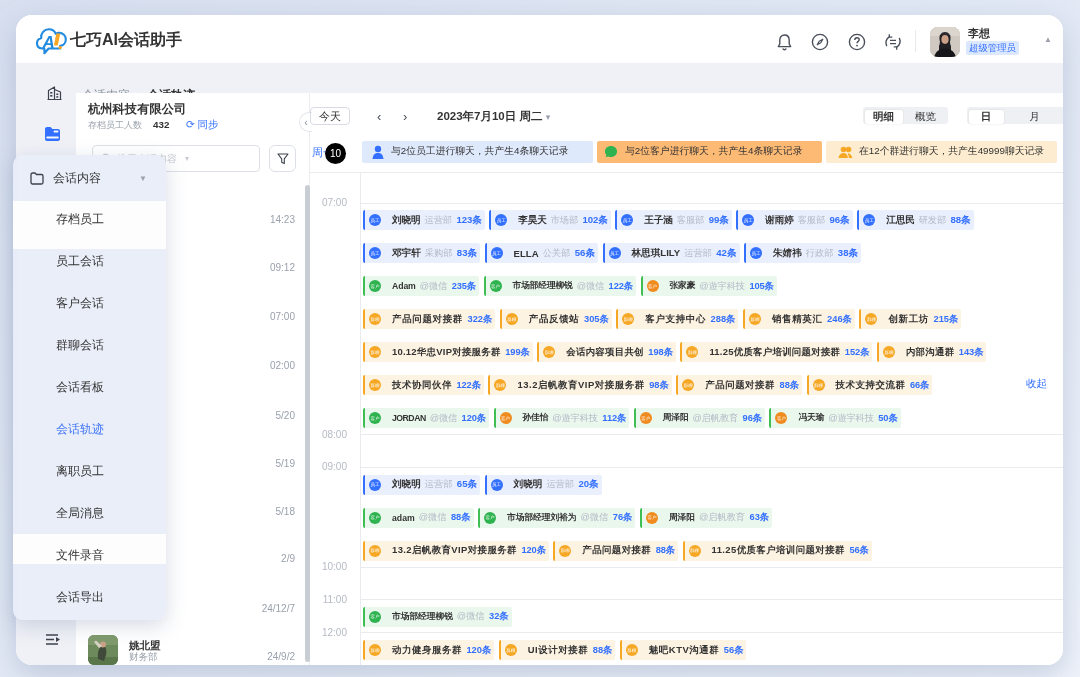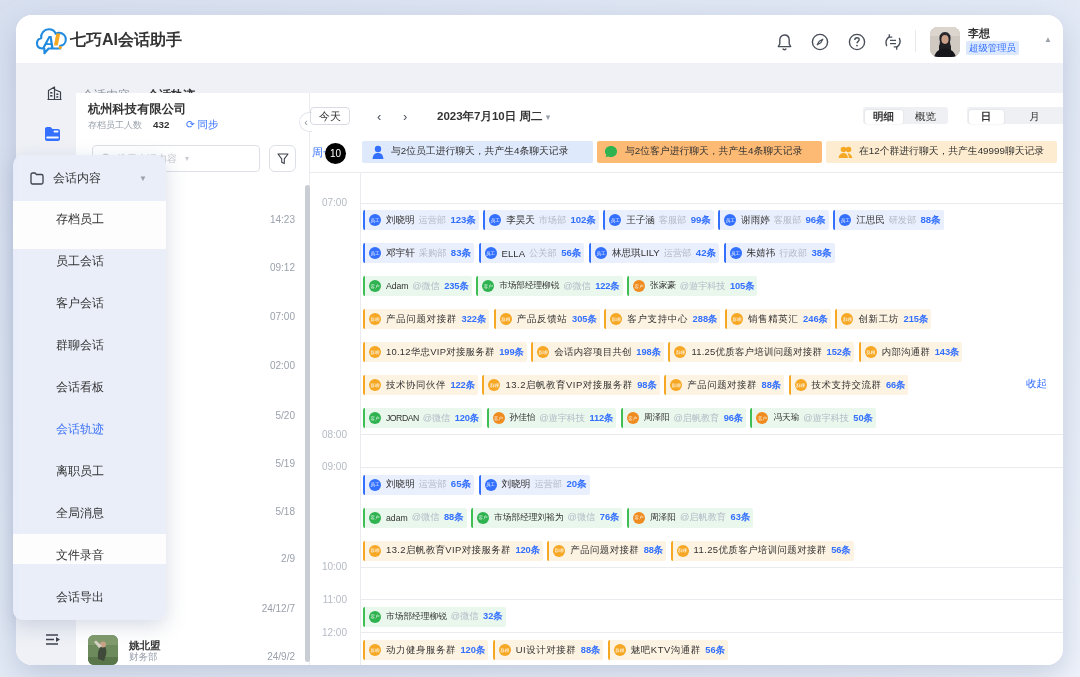--- a/index.html
+++ b/index.html
@@ -45,21 +45,21 @@
 .wdc{position:absolute;left:15px;top:49.5px;width:21px;height:21px;border-radius:50%;background:#000000;color:#fff;font-size:10px;display:flex;align-items:center;justify-content:center}
 .sbar{position:absolute;top:47.5px;height:22.5px;border-radius:2px;display:flex;align-items:center;font-size:9.8px;color:#333;white-space:nowrap}
 
 .vline{position:absolute;left:50px;top:79px;width:1px;height:493px;background:#e9ebef}
 .hline{position:absolute;left:50px;width:703px;height:1px;background:#e9ebef}
 .hlabel{position:absolute;left:0;width:37px;text-align:right;font-size:10px;color:#b4bac4}
 
 .row{position:absolute;left:53px;display:flex;gap:4.5px}
 .chip{height:20px;border-radius:2px;display:inline-flex;align-items:center;padding:0 3px 0 4px;white-space:nowrap}
 .chip .bdg{width:12px;height:12px;border-radius:50%;color:#fff;font-size:4.5px;display:inline-flex;align-items:center;justify-content:center;letter-spacing:0;flex:none}
-.chip .nm{font-size:9.6px;font-weight:normal;color:#333;margin-left:5px}
+.chip .nm{font-size:9.6px;font-weight:bold;color:#333;margin-left:11px}
 .chip.g .nm{font-size:8.7px}
 .chip.o .nm{font-size:9.45px;letter-spacing:.7px}
 .chip .dp{font-size:9.2px;color:#b3bac6;margin-left:4px}
 .chip .ct{font-size:9.6px;font-weight:bold;color:#3370ff;margin-left:4.5px}
 .chip.g .ct,.chip.o .ct{font-size:9.3px}
 .chip.b{background:#e9effc;border-left:2px solid #3370ff}
 .chip.b .bdg{background:#3370ff}
 .chip.g{background:#eaf7ed;border-left:2px solid #3fbf53}
 .chip.g .bdg{background:#2fb350}
 .chip.o{background:#fdf3e2;border-left:2px solid #f6a723}

